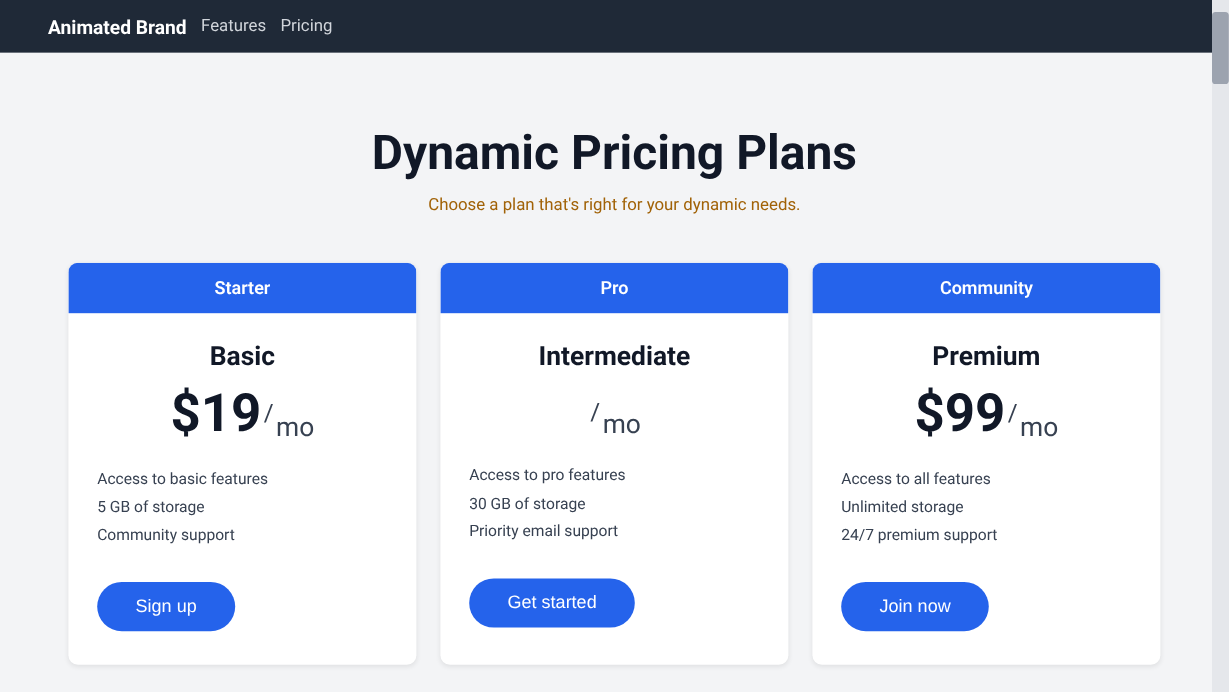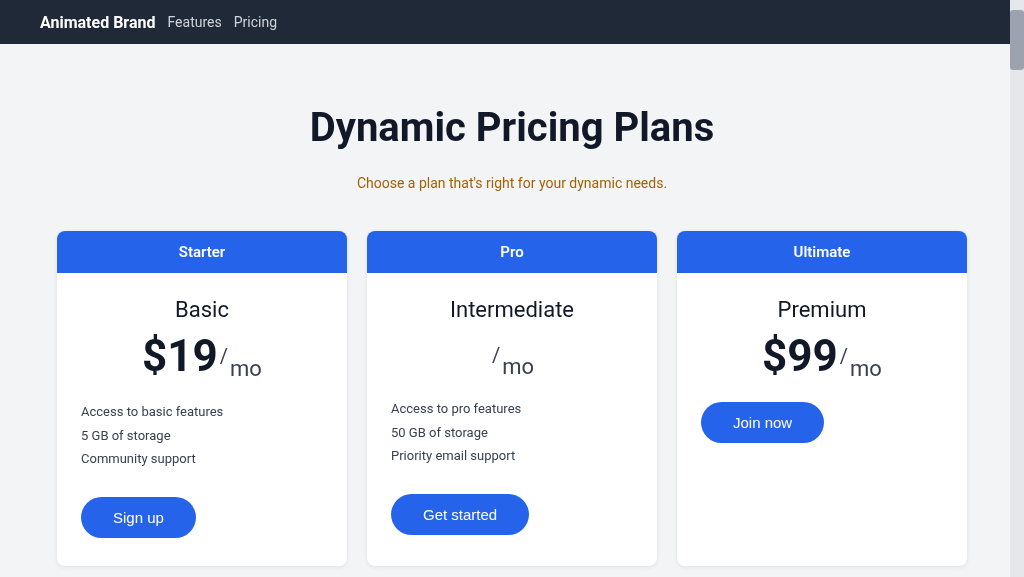--- a/index.html
+++ b/index.html
@@ -34,21 +34,21 @@
       flex-direction: column;
       align-items: center;
       padding: 60px 40px 40px;
       background: #f3f4f6;
     }
 
     .page-title {
       font-size: 40px;
       font-weight: 700;
       color: #111827;
-      margin-bottom: 24px;
+      margin-bottom: 12px;
       text-align: right;
     }
     .page-subtitle {
       font-size: 14px;
       color: #a16207;
       margin-bottom: 40px;
       text-align: right;
     }
 
     
@@ -81,21 +81,21 @@
 
     .card-body {
       padding: 24px 24px 28px;
       display: flex;
       flex-direction: column;
       align-items: flex-start;
     }
 
     .card-tier {
       font-size: 22px;
-      font-weight: 400;
+      font-weight: 700;
       color: #111827;
       margin-bottom: 8px;
       align-self: center;
       width: 100%;
       text-align: center;
     }
 
     .price-row {
       display: flex;
       align-items: center;
@@ -197,35 +197,40 @@
       <div class="pricing-card">
         <div class="card-header">Pro</div>
         <div class="card-body">
           <div class="card-tier">Intermediate</div>
           <div class="price-row">
             <span class="price-slash">/</span>
             <span class="price-period"> mo</span>
           </div>
           <ul class="features-list">
             <li>Access to pro features</li>
-            <li>50 GB of storage</li>
+            <li>30 GB of storage</li>
             <li>Priority email support</li>
           </ul>
           <button class="cta-button">Get started</button>
         </div>
       </div>
       <div class="pricing-card">
-        <div class="card-header">Ultimate</div>
+        <div class="card-header">Community</div>
         <div class="card-body">
           <div class="card-tier">Premium</div>
           <div class="price-row">
             <span class="price-dollar">$99</span>
             <span class="price-slash">/</span>
             <span class="price-period"> mo</span>
           </div>
+          <ul class="features-list">
+            <li>Access to all features</li>
+            <li>Unlimited storage</li>
+            <li>24/7 premium support</li>
+          </ul>
           <button class="cta-button">Join now</button>
         </div>
       </div>
     </div>
 </main>
 
 <div class="scrollbar-track">
   <div class="scrollbar-thumb"></div>
 </div>
 

